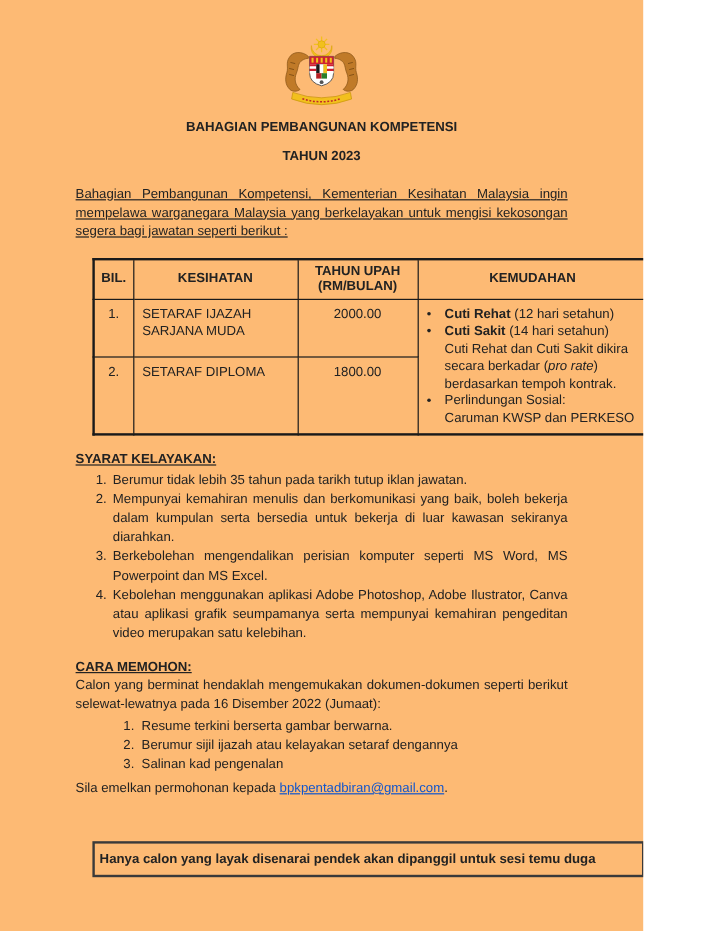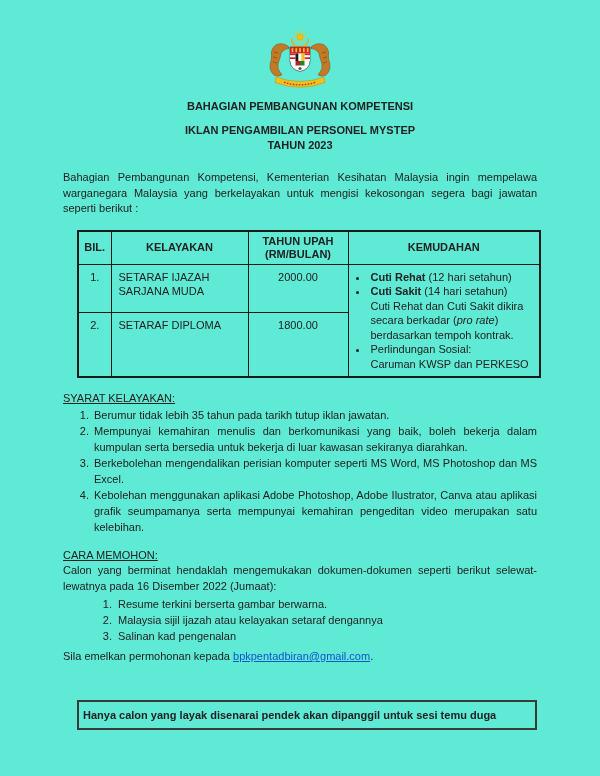--- a/index.html
+++ b/index.html
@@ -2,29 +2,29 @@
 <html style="--link: #1155cc; --ink: #222222; --gold: #f2c01d; --red: #cf2030; --tiger: #c07a28;"><head>
 <meta charset="utf-8">
 <style>
   :root{
     --link:#1155cc; --ink:#222222; --gold:#f2c01d; --red:#cf2030;
     --tiger:#c07a28; --border:#1a1a1a;
   }
   *{box-sizing:border-box;}
   html,body{margin:0;padding:0;background:#ffffff;}
   .page{
-    width:600px;height:776px;overflow:hidden;background:#5eead4;
+    width:536px;height:776px;overflow:hidden;background:#fdba74;
     padding:30px 63px 0 63px;
     font-family:"Liberation Sans", sans-serif;
     font-size:11px;color:var(--ink);
   }
   .emblem-wrap{text-align:center;margin:0 0 5px 0;height:64px;}
   .hdr{font-weight:bold;text-align:center;line-height:15px;}
   .hdr-title{margin-top:9px;}
-  .intro{margin:17px 0 0 0;text-align:justify;line-height:15.5px;}
+  .intro{margin:17px 0 0 0;text-align:justify;line-height:15.5px;text-decoration:underline;}
 
   table.jobs{
     border-collapse:collapse;table-layout:fixed;
     width:462px;margin:13px 0 0 14px;
     border:2px solid var(--border);
   }
   table.jobs th, table.jobs td{border:1px solid var(--border);}
   table.jobs th{
     padding:3px 2px;text-align:center;vertical-align:middle;
     font-size:11px;line-height:13px;
@@ -32,21 +32,21 @@
   table.jobs td{padding:5px 7px;vertical-align:top;line-height:14.5px;}
   td.c{text-align:center;}
   tr.row1 td{height:46px;}
   tr.row2 td{height:62px;}
   ul.perks{margin:0;padding-left:13px;line-height:14.5px;}
   ul.perks li{margin:0;padding-left:2px;}
   .em{font-style:italic;text-align:center;}
   .b{font-weight:bold;margin-top:20px;}
 
   .section{margin-top:12px;}
-  .section-heading{font-weight:normal;text-decoration:underline;line-height:16px;}
+  .section-heading{font-weight:bold;text-decoration:underline;line-height:16px;}
   ol.syarat{margin:1px 0 0 0;padding-left:29px;}
   ol.syarat li{line-height:16px;text-align:justify;padding-left:2px;}
   .cara-intro{margin:0;text-align:justify;line-height:15.5px;}
   ol.cara{margin:2px 0 3px 0;padding-left:52px;}
   ol.cara li{line-height:16px;padding-left:3px;}
   .email-line{margin:4px 0 0 0;line-height:16px;}
   a.email-link{color:var(--link);text-decoration:underline;cursor:pointer;}
 
   .notice-box{
     margin:36px 0 0 14px;width:460px;
@@ -106,37 +106,36 @@
 
       <path d="M14,47 Q38,56 62,47 L63,52.5 Q38,62 13,52.5 Z" fill="var(--gold)" stroke="#c7940a" stroke-width="0.6"></path>
       <path d="M22,52.2 Q38,57.5 54,52.2" stroke="#c0262b" stroke-width="1.3" stroke-dasharray="1.6,1.4" fill="none"></path>
     </svg>
   </div>
 
   <div class="hdr">
     <div>BAHAGIAN PEMBANGUNAN KOMPETENSI</div>
   </div>
   <div class="hdr hdr-title">
-    <div>IKLAN PENGAMBILAN PERSONEL MYSTEP</div>
     <div>TAHUN 2023</div>
   </div>
 
   <p class="intro">Bahagian Pembangunan Kompetensi, Kementerian Kesihatan Malaysia ingin mempelawa warganegara Malaysia yang berkelayakan untuk mengisi kekosongan segera bagi jawatan seperti berikut :</p>
 
   <table class="jobs">
     <colgroup>
       <col style="width:33px">
         <col style="width:137px">
         <col style="width:100px">
         <col style="width:192px">
     </colgroup>
     <thead>
       <tr>
         <th>BIL.</th>
-        <th>KELAYAKAN</th>
+        <th>KESIHATAN</th>
         <th>
           <div>TAHUN UPAH</div>
           <div>(RM/BULAN)</div>
         </th>
         <th>KEMUDAHAN</th>
       </tr>
     </thead>
     <tbody>
       <tr class="row1">
         <td class="c">1.</td>
@@ -160,31 +159,31 @@
         <td class="c">1800.00</td>
       </tr>
     </tbody>
   </table>
 
   <div class="section">
     <div class="section-heading">SYARAT KELAYAKAN:</div>
     <ol class="syarat">
       <li>Berumur tidak lebih 35 tahun pada tarikh tutup iklan jawatan.</li>
       <li>Mempunyai kemahiran menulis dan berkomunikasi yang baik, boleh bekerja dalam kumpulan serta bersedia untuk bekerja di luar kawasan sekiranya diarahkan.</li>
-      <li>Berkebolehan mengendalikan perisian komputer seperti MS Word, MS Photoshop dan MS Excel.</li>
+      <li>Berkebolehan mengendalikan perisian komputer seperti MS Word, MS Powerpoint dan MS Excel.</li>
       <li>Kebolehan menggunakan aplikasi Adobe Photoshop, Adobe Ilustrator, Canva atau aplikasi grafik seumpamanya serta mempunyai kemahiran pengeditan video merupakan satu kelebihan.</li>
     </ol>
   </div>
 
   <div class="section">
     <div class="section-heading">CARA MEMOHON:</div>
     <p class="cara-intro">Calon yang berminat hendaklah mengemukakan dokumen-dokumen seperti berikut selewat-lewatnya pada 16 Disember 2022 (Jumaat):</p>
     <ol class="cara">
       <li>Resume terkini berserta gambar berwarna.</li>
-      <li>Malaysia sijil ijazah atau kelayakan setaraf dengannya</li>
+      <li>Berumur sijil ijazah atau kelayakan setaraf dengannya</li>
       <li>Salinan kad pengenalan</li>
     </ol>
     <p class="email-line">
       <span>Sila emelkan permohonan kepada </span><a class="email-link">bpkpentadbiran@gmail.com</a><span>.</span>
     </p>
   </div>
 
   <div class="notice-box">
     <span>Hanya calon yang layak disenarai pendek akan dipanggil untuk sesi temu duga</span>
   </div>

